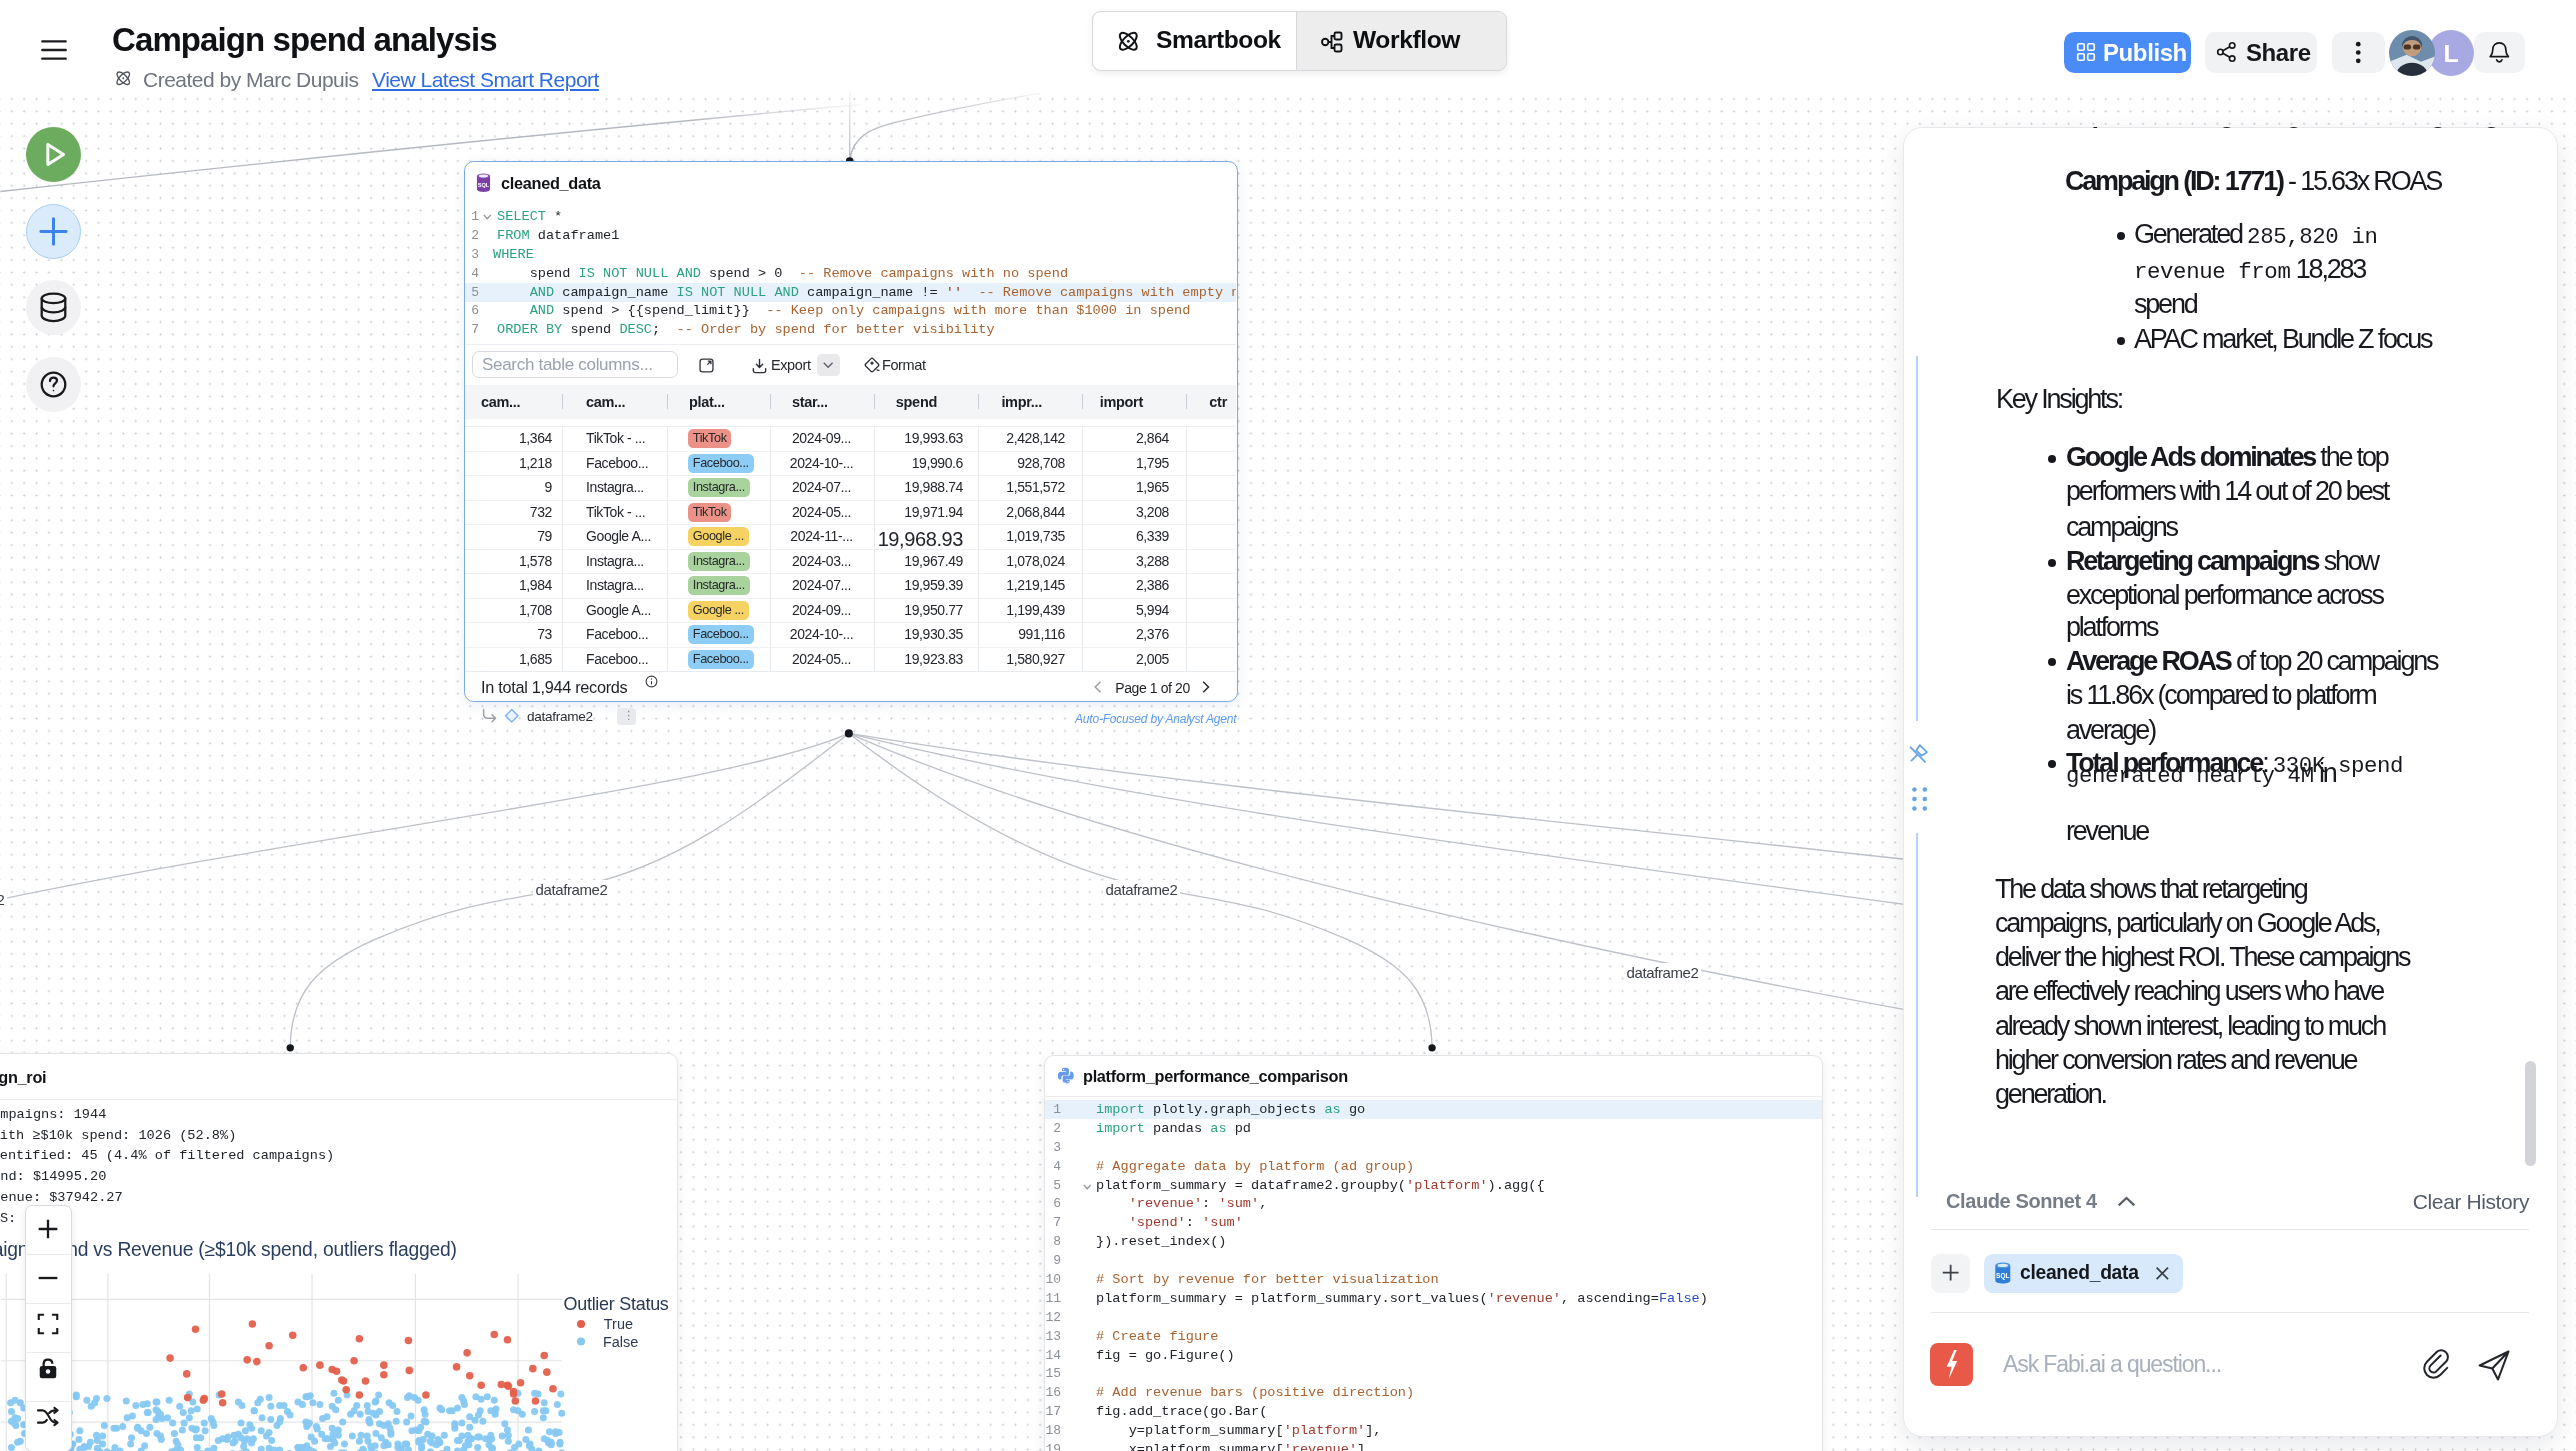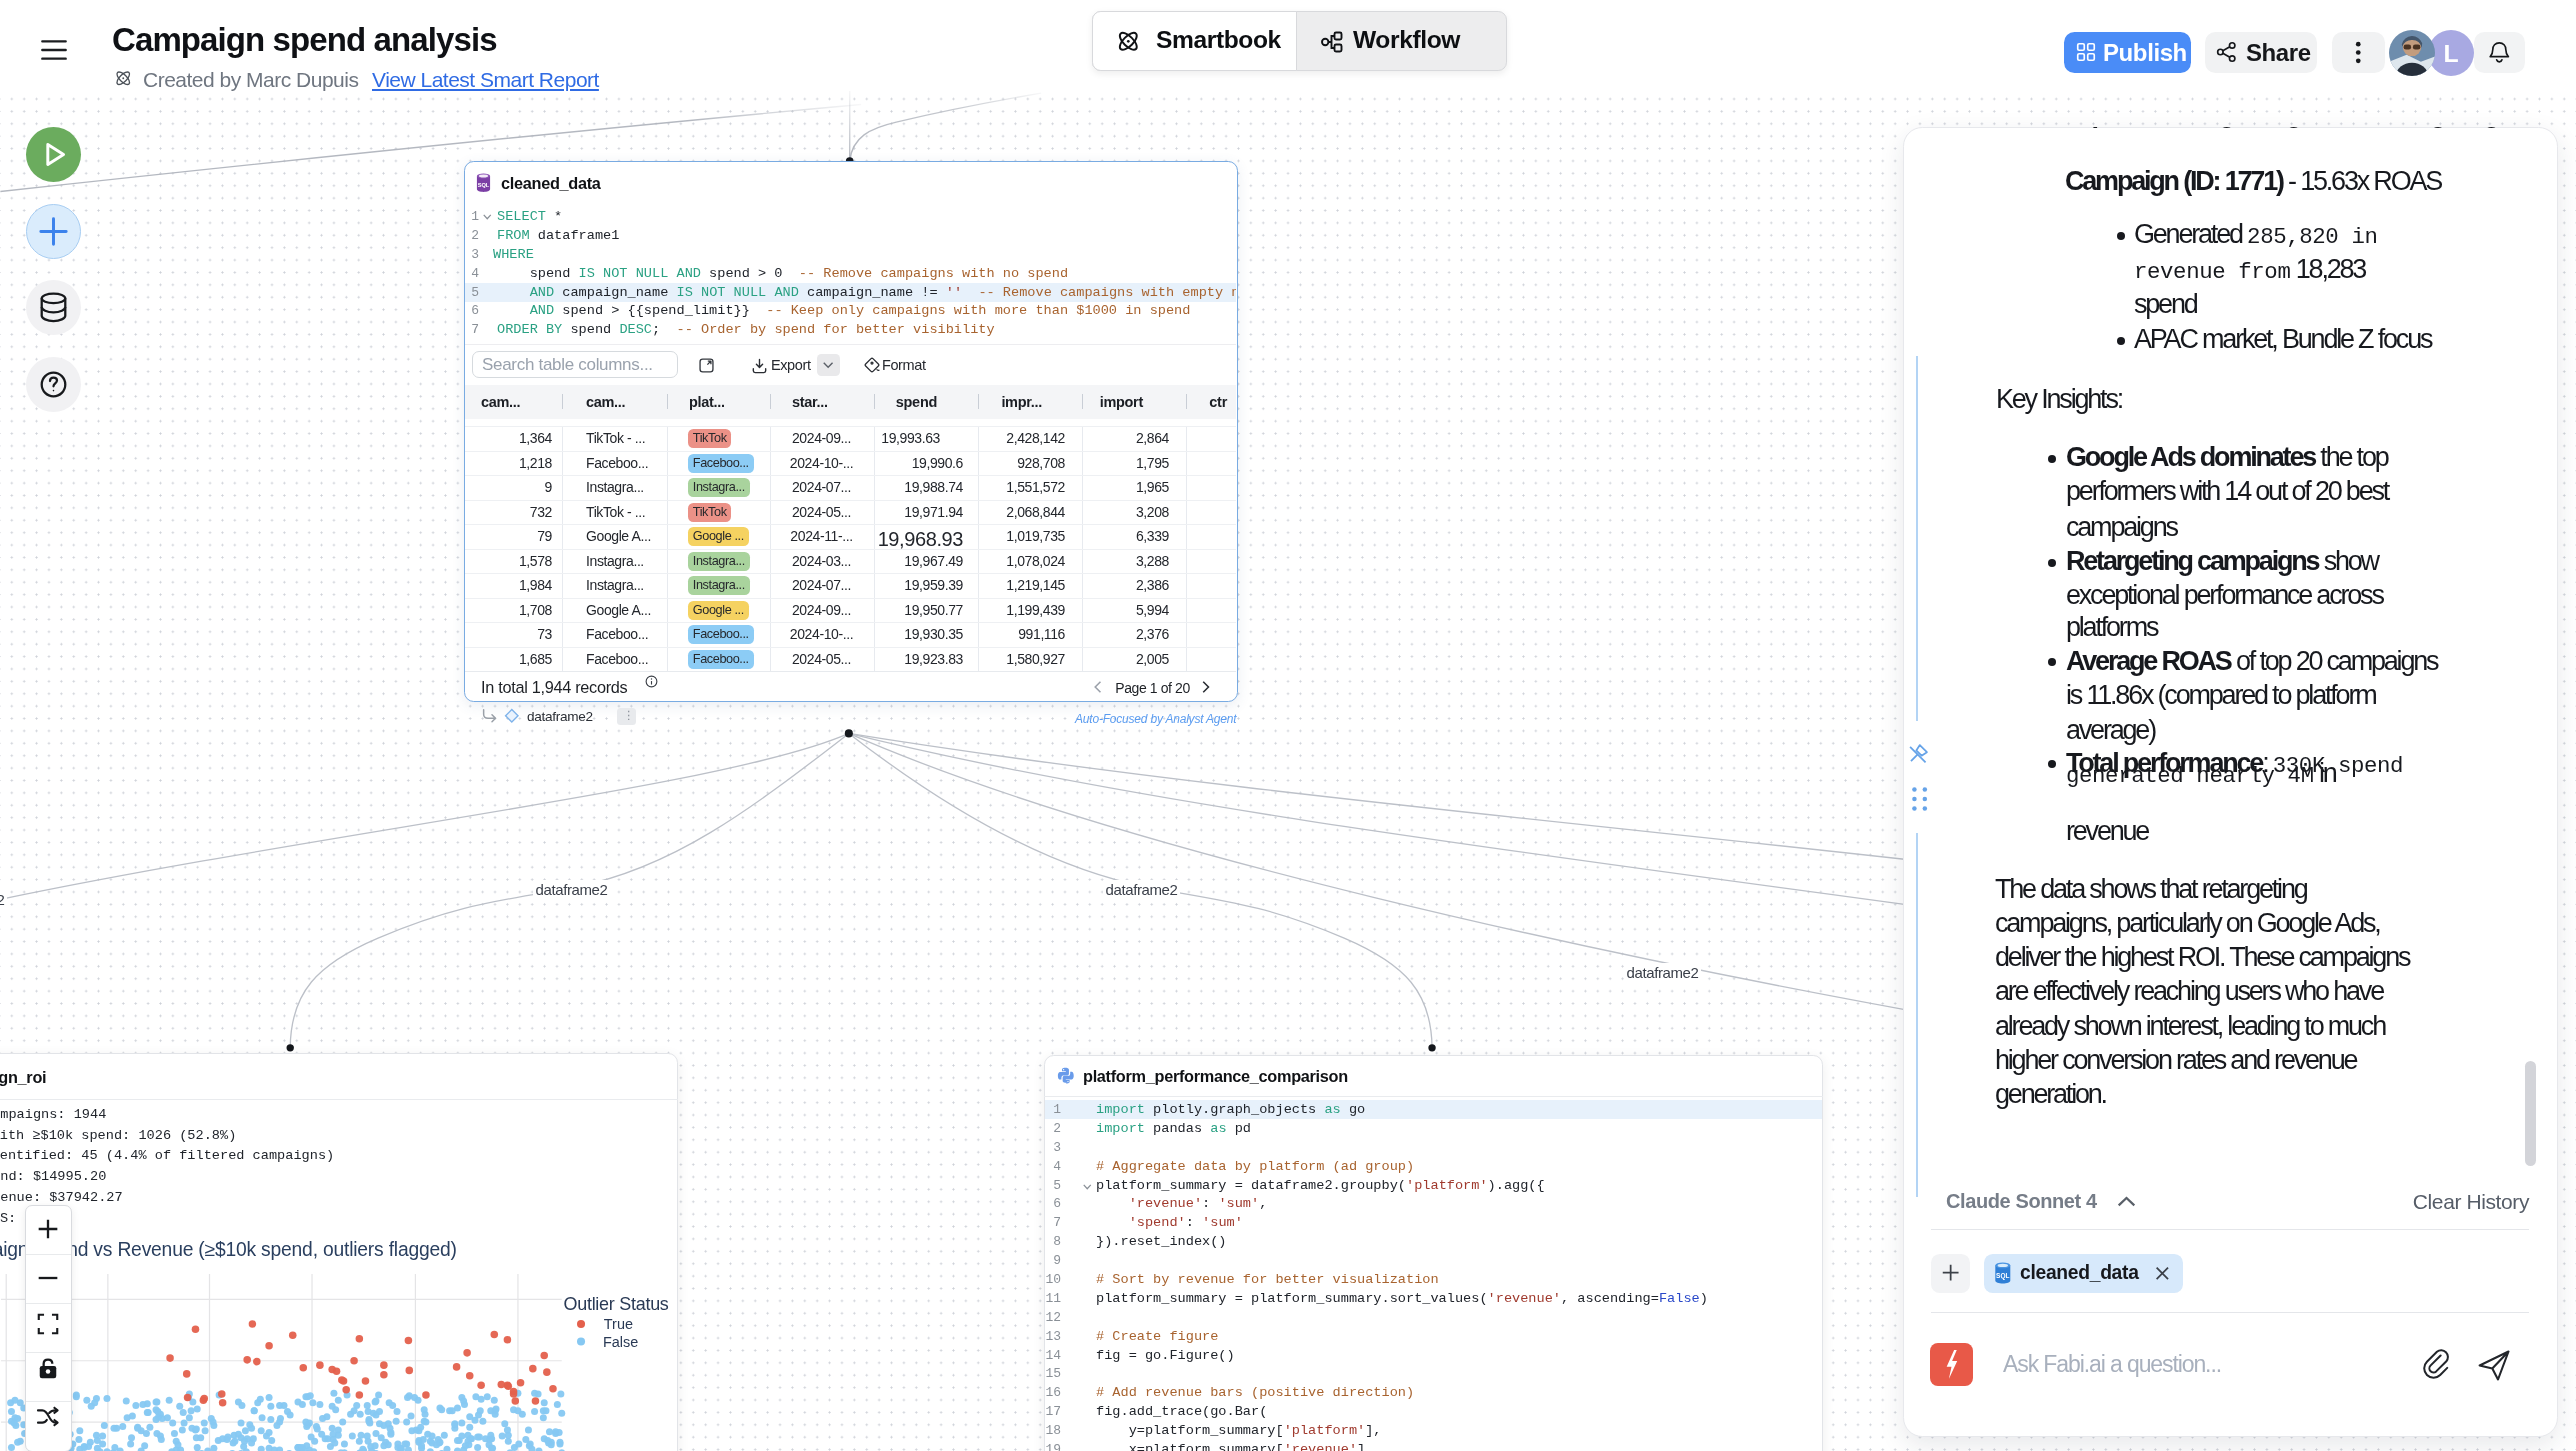--- a/index.html
+++ b/index.html
@@ -151,21 +151,21 @@
 <div class="abs" style="left:770px;top:426px;width:1.1px;height:245px;background:#e7eaef;"></div>
 <div class="abs" style="left:874px;top:426px;width:1.1px;height:245px;background:#e7eaef;"></div>
 <div class="abs" style="left:978px;top:426px;width:1.1px;height:245px;background:#e7eaef;"></div>
 <div class="abs" style="left:1082px;top:426px;width:1.1px;height:245px;background:#e7eaef;"></div>
 <div class="abs" style="left:1186px;top:426px;width:1.1px;height:245px;background:#e7eaef;"></div>
 <div class="abs" style="left:465px;top:426px;width:771px;height:1.1px;background:#eef0f3;"></div>
 <div class="line" style="left:411px;top:430px;width:141px;text-align:right;font-size:14px;letter-spacing:-0.4px;color:#23262c;">1,364</div>
 <div class="line" style="left:586px;top:430px;font-size:14px;letter-spacing:-0.4px;color:#23262c;">TikTok - ...</div>
 <div class="abs" style="left:688px;top:429px;height:18.5px;border-radius:5.3px;background:#eb9187;padding:0 4.8px;font-size:12.7px;letter-spacing:-0.4px;line-height:18.5px;color:#26282c;white-space:pre;">TikTok</div>
 <div class="line" style="left:751px;top:430px;width:141px;text-align:center;font-size:14px;letter-spacing:-0.4px;color:#23262c;">2024-09...</div>
-<div class="line" style="left:822px;top:430px;width:118px;text-align:right;font-size:14px;letter-spacing:-0.4px;color:#23262c;">19,993.63</div>
+<div class="line" style="left:822px;top:430px;width:141px;text-align:right;font-size:14px;letter-spacing:-0.4px;color:#23262c;">19,993.63</div>
 <div class="line" style="left:924px;top:430px;width:141px;text-align:right;font-size:14px;letter-spacing:-0.4px;color:#23262c;">2,428,142</div>
 <div class="line" style="left:1028px;top:430px;width:141px;text-align:right;font-size:14px;letter-spacing:-0.4px;color:#23262c;">2,864</div>
 <div class="abs" style="left:465px;top:451px;width:771px;height:1.1px;background:#eef0f3;"></div>
 <div class="line" style="left:411px;top:455px;width:141px;text-align:right;font-size:14px;letter-spacing:-0.4px;color:#23262c;">1,218</div>
 <div class="line" style="left:586px;top:455px;font-size:14px;letter-spacing:-0.4px;color:#23262c;">Faceboo...</div>
 <div class="abs" style="left:688px;top:454px;height:18.5px;border-radius:5.3px;background:#8cccf5;padding:0 4.8px;font-size:12.7px;letter-spacing:-0.4px;line-height:18.5px;color:#26282c;white-space:pre;">Faceboo...</div>
 <div class="line" style="left:751px;top:455px;width:141px;text-align:center;font-size:14px;letter-spacing:-0.4px;color:#23262c;">2024-10-...</div>
 <div class="line" style="left:822px;top:455px;width:141px;text-align:right;font-size:14px;letter-spacing:-0.4px;color:#23262c;">19,990.6</div>
 <div class="line" style="left:924px;top:455px;width:141px;text-align:right;font-size:14px;letter-spacing:-0.4px;color:#23262c;">928,708</div>
 <div class="line" style="left:1028px;top:455px;width:141px;text-align:right;font-size:14px;letter-spacing:-0.4px;color:#23262c;">1,795</div>

